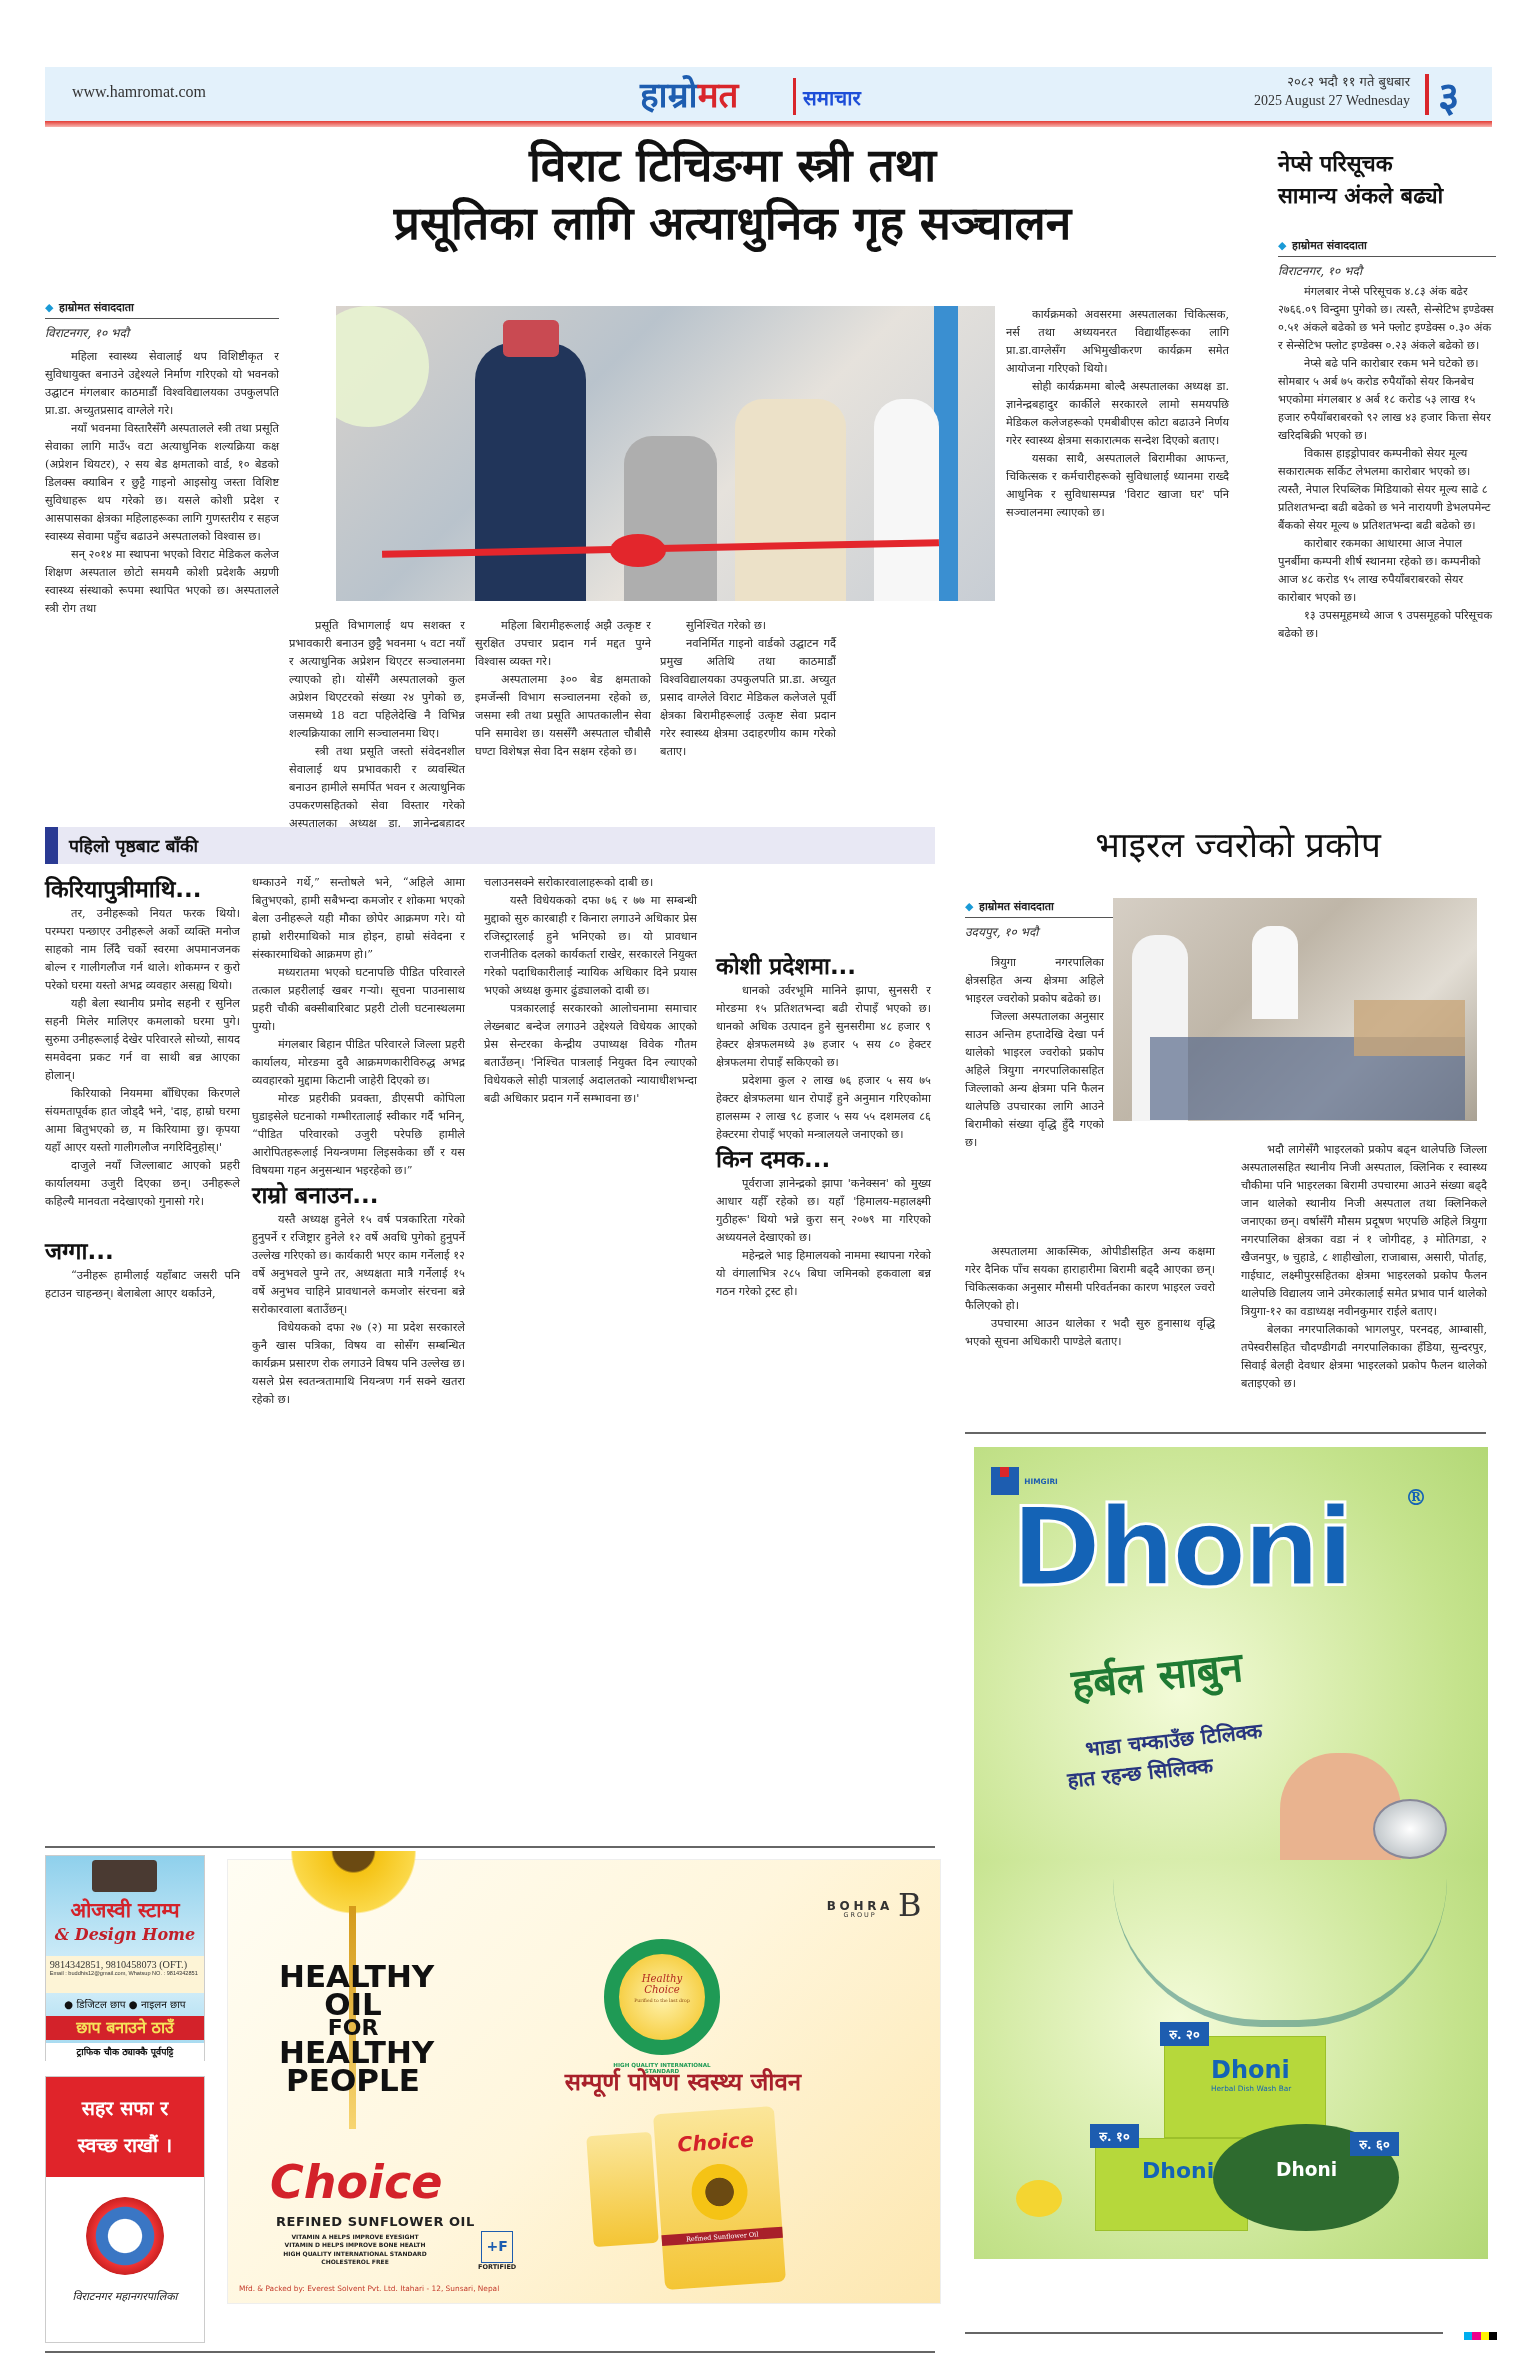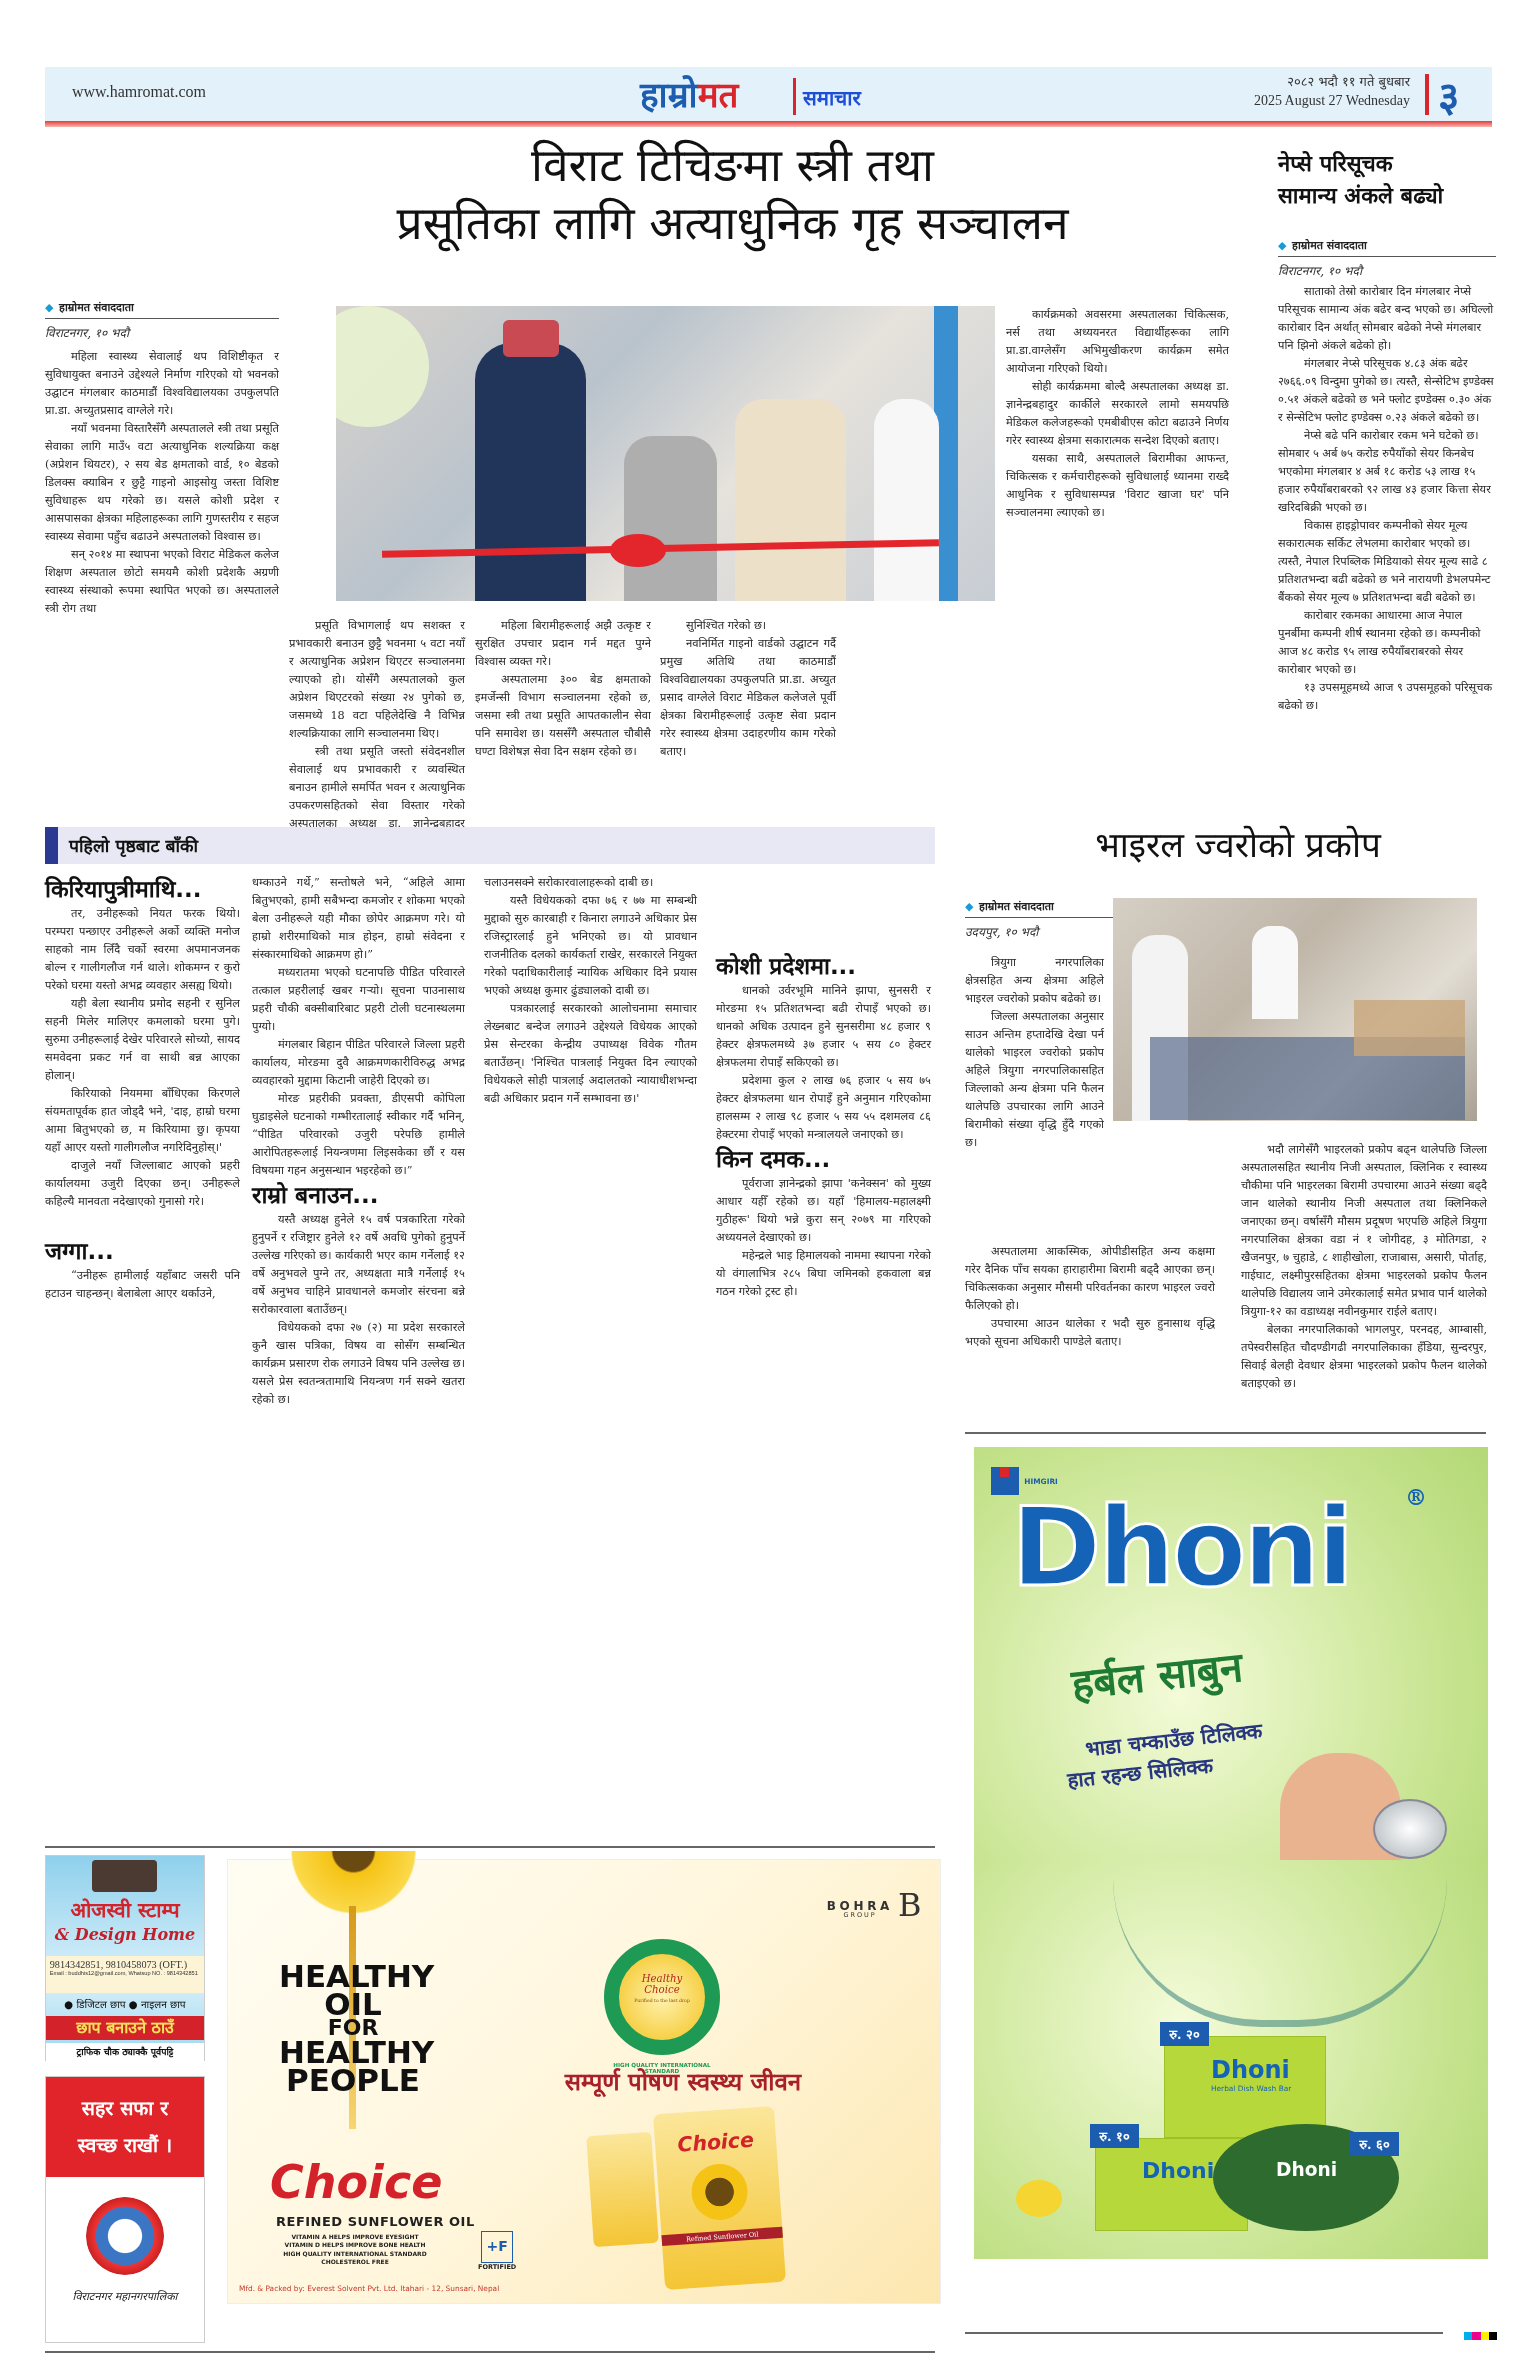--- a/index.html
+++ b/index.html
@@ -11,21 +11,21 @@
   .site-url { left: 72px; top: 83px; font-size: 16px; font-family: "Liberation Serif", serif; color: #333; }
   .logo { left: 640px; top: 70px; font-size: 35px; font-weight: bold; font-family: "DejaVu Sans", sans-serif; }
   .logo .a { color: #1d5db0; } .logo .b { color: #d9262b; }
   .logo-sep { left: 793px; top: 78px; width: 2.8px; height: 37px; background: #d9262b; }
   .logo-sub { left: 803px; top: 83px; font-size: 20.4px; font-weight: bold; color: #1d4ed8; font-family: "DejaVu Sans", sans-serif; }
   .date-np { left: 1224px; top: 72px; width: 186px; text-align: right; font-size: 13px; color: #333; }
   .date-en { left: 1197px; top: 93px; width: 213px; text-align: right; font-size: 14px; font-family: "Liberation Serif", serif; color: #333; }
   .page-sep { left: 1425px; top: 74px; width: 3.7px; height: 41px; background: #d9262b; }
   .page-num { left: 1438px; top: 67px; font-size: 41px; font-weight: bold; color: #1d5db0; font-family: "DejaVu Sans", sans-serif; }
 
-  .headline { font-family: "DejaVu Sans", sans-serif; font-weight: normal; color: #111; text-align: center; line-height: 1.25; }
+  .headline { font-family: "DejaVu Sans", sans-serif; font-weight: bold; color: #111; text-align: center; line-height: 1.25; }
   .byline { font-family: "DejaVu Sans", sans-serif; font-size: 11px; font-weight: bold; color: #222; border-bottom: 1.4px solid #555; padding-bottom: 3.7px; }
   .byline .dot { color: #1a9ad6; margin-right: 5.6px; }
   .dateline { font-style: italic; font-size: 12px; color: #333; margin-top: 5.6px; }
   .col { font-size: 11.3px; line-height: 18px; text-align: justify; color: #2a2a2a; }
   .col p { text-indent: 26px; }
   .sub-h { font-family: "DejaVu Sans", sans-serif; font-weight: bold; font-size: 23px; color: #111; margin: 5.6px 0 7.4px; }
   .photo { background: linear-gradient(135deg, #d9d3cc 0%, #b9c3cc 35%, #e6e2dc 60%, #c7cdd4 100%); position: absolute; overflow: hidden; }
   .hr { position: absolute; height: 1.9px; background: #666; }
   .band { left: 45px; top: 827px; width: 890px; height: 37px; background: #e8e8f4; }
   .band-mark { left: 45px; top: 827px; width: 13px; height: 37px; background: #2a3a93; }
@@ -100,21 +100,20 @@
 
 <div class="abs" style="left:1278px;top:148px;width:223px;font-family:'DejaVu Sans',sans-serif;font-weight:bold;font-size:22px;line-height:32px;color:#111;">
   <div>नेप्से परिसूचक</div>
   <div>सामान्य अंकले बढ्यो</div>
 </div>
 <div class="abs" style="left:1278px;top:237px;width:218px;">
   <div class="byline"><span class="dot">◆</span><span>हाम्रोमत संवाददाता</span></div>
   <div class="dateline">विराटनगर, १० भदौ</div>
 </div>
 <div class="abs col" style="left:1278px;top:283px;width:218px;text-align:left;">
-  <p>साताको तेस्रो कारोबार दिन मंगलबार नेप्से परिसूचक सामान्य अंक बढेर बन्द भएको छ। अघिल्लो कारोबार दिन अर्थात् सोमबार बढेको नेप्से मंगलबार पनि झिनो अंकले बढेको हो।</p>
   <p>मंगलबार नेप्से परिसूचक ४.८३ अंक बढेर २७६६.०९ विन्दुमा पुगेको छ। त्यस्तै, सेन्सेटिभ इण्डेक्स ०.५१ अंकले बढेको छ भने फ्लोट इण्डेक्स ०.३० अंक र सेन्सेटिभ फ्लोट इण्डेक्स ०.२३ अंकले बढेको छ।</p>
   <p>नेप्से बढे पनि कारोबार रकम भने घटेको छ। सोमबार ५ अर्ब ७५ करोड रुपैयाँको सेयर किनबेच भएकोमा मंगलबार ४ अर्ब १८ करोड ५३ लाख १५ हजार रुपैयाँबराबरको ९२ लाख ४३ हजार कित्ता सेयर खरिदबिक्री भएको छ।</p>
   <p>विकास हाइड्रोपावर कम्पनीको सेयर मूल्य सकारात्मक सर्किट लेभलमा कारोबार भएको छ। त्यस्तै, नेपाल रिपब्लिक मिडियाको सेयर मूल्य साढे ८ प्रतिशतभन्दा बढी बढेको छ भने नारायणी डेभलपमेन्ट बैंकको सेयर मूल्य ७ प्रतिशतभन्दा बढी बढेको छ।</p>
   <p>कारोबार रकमका आधारमा आज नेपाल पुनर्बीमा कम्पनी शीर्ष स्थानमा रहेको छ। कम्पनीको आज ४८ करोड ९५ लाख रुपैयाँबराबरको सेयर कारोबार भएको छ।</p>
   <p>१३ उपसमूहमध्ये आज ९ उपसमूहको परिसूचक बढेको छ।</p>
 </div>
 
 <div class="abs band"></div>
 <div class="abs band-mark"></div>
 <div class="abs band-text">पहिलो पृष्ठबाट बाँकी</div>

